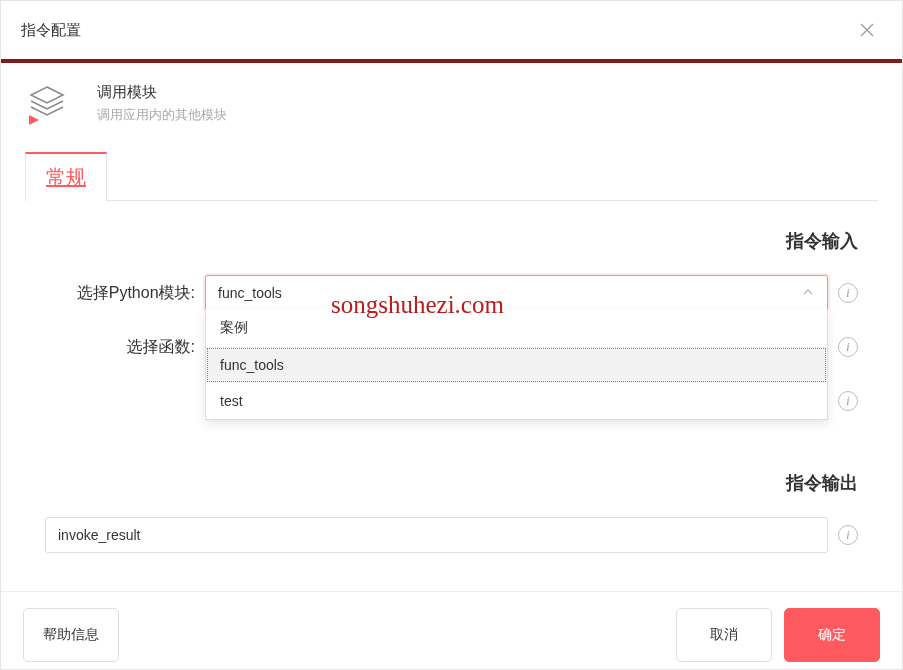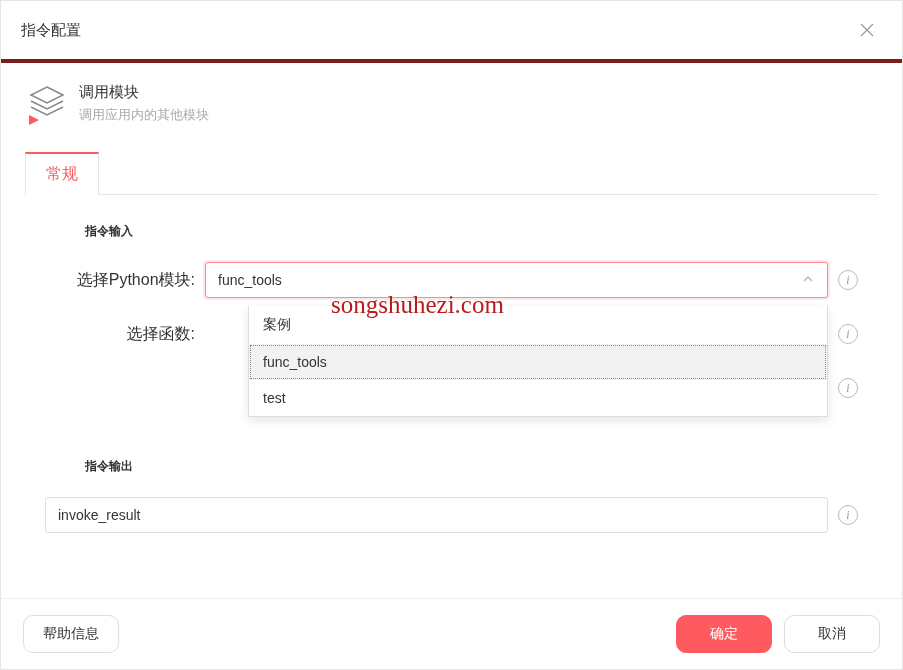--- a/index.html
+++ b/index.html
@@ -4,51 +4,51 @@
 <style>
 * { box-sizing: border-box; margin: 0; padding: 0; }
 body { font-family: "Microsoft YaHei", -apple-system, sans-serif; font-size: 14px; color: #333; background: #fff; width: 903px; height: 670px; overflow: hidden; border: 1px solid #e5e5e5; display: flex; flex-direction: column; }
 
 .dialog-header { display: flex; justify-content: space-between; align-items: center; padding: 14px 20px 14px 20px; border-bottom: 4px solid #7f1d1d; gap: 15px; }
 .dialog-title { font-size: 15px; color: #333; }
 .close-btn { width: 30px; height: 30px; display: flex; align-items: center; justify-content: center; cursor: pointer; color: #999; font-size: 18px; }
 
 .dialog-body { flex: 1; padding: 20px 24px 0 24px; position: relative; overflow: visible; }
 
-.module-header { display: flex; align-items: flex-start; gap: 10px; margin-bottom: 24px; }
+.module-header { display: flex; align-items: flex-start; gap: 28px; margin-bottom: 24px; }
 .module-icon-wrap { width: 44px; height: 44px; position: relative; }
 .module-title { font-size: 15px; color: #333; margin-bottom: 4px; }
 .module-desc { font-size: 13px; color: #aaa; text-align: right; }
 
 .tabs { display: flex; border-bottom: 1px solid #e5e5e5; }
-.tab { padding: 10px 20px; font-size: 16px; cursor: pointer; border: 1px solid transparent; border-bottom: none; position: relative; top: 1px; background: #fff; }
+.tab { padding: 10px 20px; font-size: 20px; cursor: pointer; border: 1px solid transparent; border-bottom: none; position: relative; top: 1px; background: #fff; text-decoration: underline; }
 .tab.active { color: #ff5a5f; border-color: #e5e5e5; border-top: 2px solid #ff5a5f; }
 
 .form-area { padding: 28px 20px 20px 20px; }
 
-.section-title { font-size: 12px; font-weight: bold; color: #333; margin: 0 0 22px 40px; }
+.section-title { font-size: 18px; font-weight: bold; color: #333; margin: 0 0 22px 40px; text-align: right; }
 .section-title.output { margin-top: 52px; }
 
 .form-row { display: flex; align-items: center; margin-bottom: 18px; position: relative; }
 .form-label { width: 160px; text-align: right; padding-right: 10px; font-size: 16px; color: #333; }
 .form-control-wrap { flex: 1; position: relative; display: flex; align-items: center; }
 .form-input { flex: 1; height: 36px; border: 1px solid #ddd; border-radius: 3px; padding: 0 34px 0 12px; font-size: 14px; color: #333; background: #fff; }
 .form-input.active { border: 1px solid #ff8a8f; box-shadow: 0 0 0 2px rgba(255,90,95,0.15); }
 .chevron { position: absolute; right: 44px; top: 50%; transform: translateY(-50%); color: #bbb; pointer-events: none; }
 .info-icon { width: 20px; height: 20px; margin-left: 10px; border: 1.5px solid #bbb; border-radius: 50%; display: flex; align-items: center; justify-content: center; font-family: serif; font-style: italic; font-size: 12px; color: #999; cursor: pointer; flex-shrink: 0; }
 
-.dropdown { position: absolute; left: 160px; top: 44px; right: 30px; background: #fff; border: 1px solid #ddd; border-top: none; box-shadow: 0 4px 10px rgba(0,0,0,0.1); z-index: 10; margin-left: 43px; }
+.dropdown { position: absolute; left: 160px; top: 34px; right: 30px; background: #fff; border: 1px solid #ddd; border-top: none; box-shadow: 0 4px 10px rgba(0,0,0,0.1); z-index: 10; }
 .dropdown-item { padding: 10px 14px; font-size: 14px; cursor: pointer; }
 .dropdown-item.highlight { background: #f2f2f2; outline: 1px dotted #888; outline-offset: -2px; }
 
 .watermark { position: absolute; left: 330px; top: 228px; font-size: 25px; color: #b91c1c; font-family: Georgia, serif; z-index: 100; pointer-events: none; }
 
 .dialog-footer { display: flex; justify-content: space-between; align-items: center; padding: 16px 22px; border-top: 1px solid #eee; }
 .footer-left, .footer-right { display: flex; gap: 12px; }
-.btn { min-width: 96px; height: 38px; border: 1px solid #ddd; border-radius: 10px; background: #fff; font-size: 14px; color: #333; cursor: pointer; display: flex; align-items: center; justify-content: center; }
+.btn { min-width: 96px; height: 54px; border: 1px solid #ddd; border-radius: 5px; background: #fff; font-size: 14px; color: #333; cursor: pointer; display: flex; align-items: center; justify-content: center; }
 .btn.primary { background: #ff5a5f; border-color: #ff5a5f; color: #fff; }
 </style>
 </head>
 <body>
 
 <div class="dialog-header">
   <div class="dialog-title">指令配置</div>
   <div class="close-btn">
     <svg width="16" height="16" viewBox="0 0 16 16">
         <path d="M2 2 L14 14 M14 2 L2 14" stroke="#999" stroke-width="1.2" fill="none"></path>
@@ -124,16 +124,16 @@
   </div>
 
   <div class="watermark">songshuhezi.com</div>
 </div>
 
 <div class="dialog-footer">
   <div class="footer-left">
     <button class="btn">帮助信息</button>
   </div>
   <div class="footer-right">
+    <button class="btn">取消</button>
     <button class="btn primary">确定</button>
-    <button class="btn">取消</button>
   </div>
 </div>
 
 </body></html>

